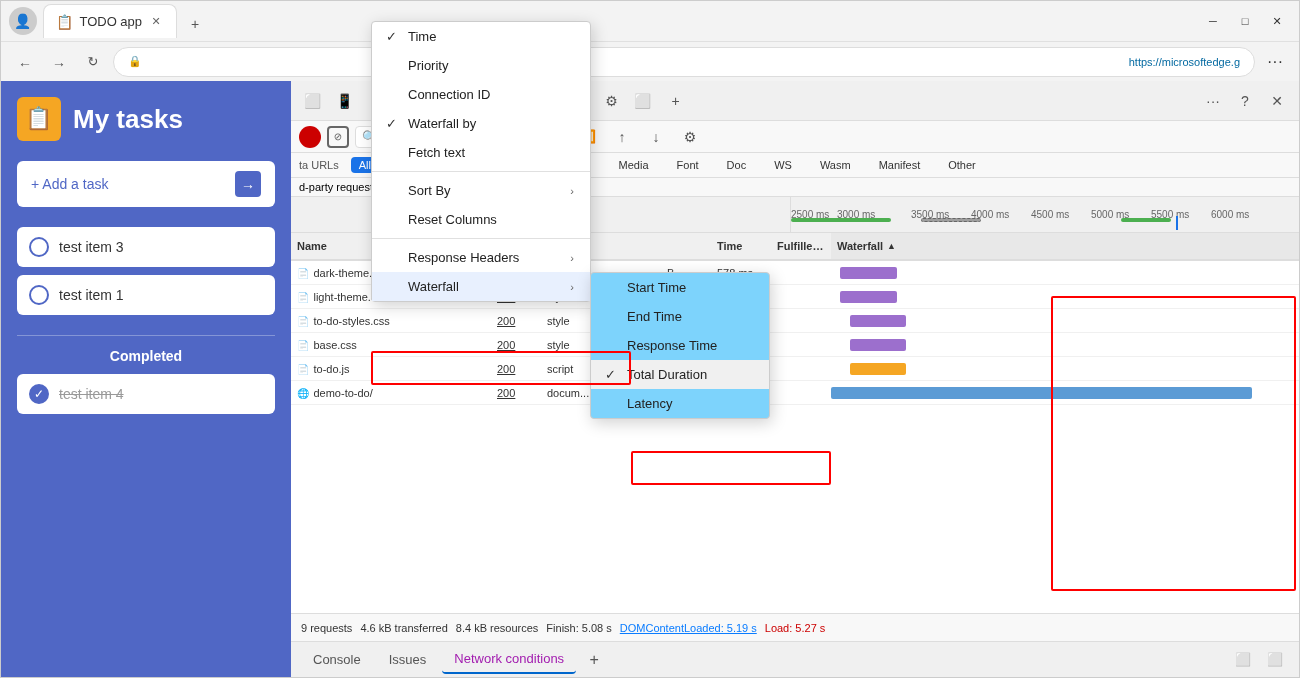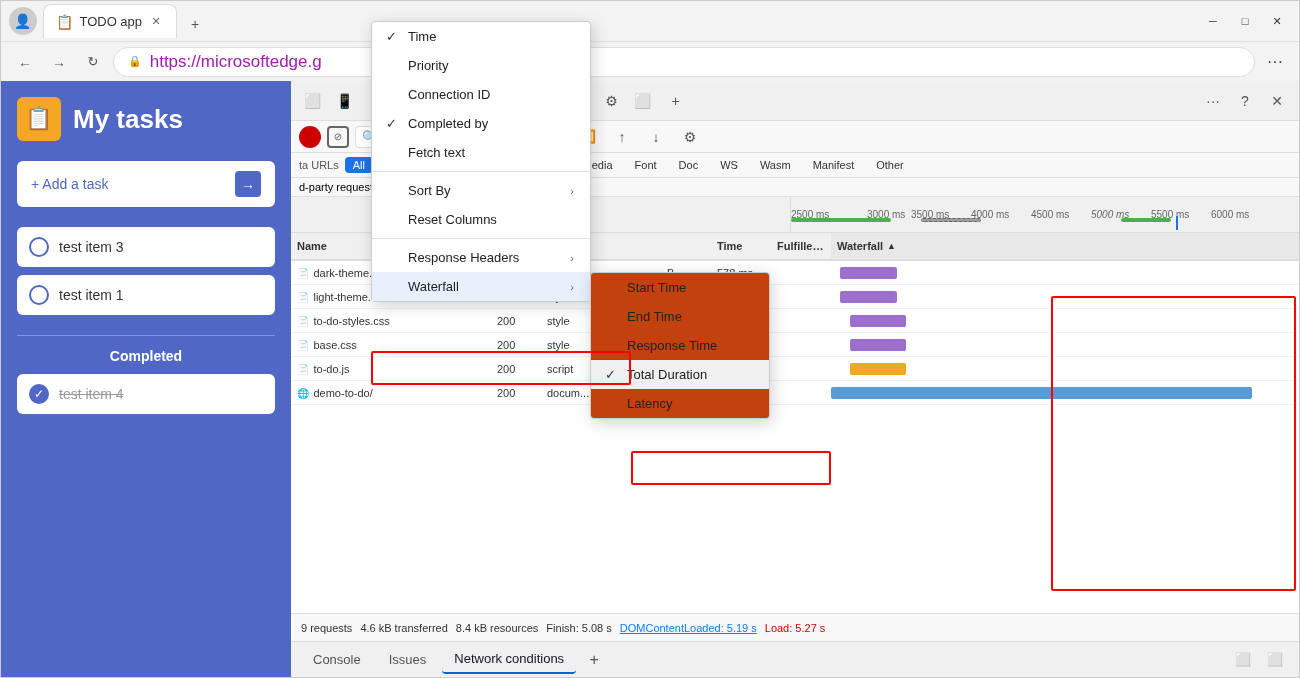--- a/index.html
+++ b/index.html
@@ -90,21 +90,21 @@
     .address-field {
       flex: 1;
       background: white;
       border: 1px solid #ddd;
       border-radius: 20px;
       padding: 4px 14px;
       display: flex; align-items: center; gap: 8px;
       height: 30px;
     }
     .lock-icon { font-size: 11px; color: #666; }
-    .address-text { font-size: 17px; color: #a21caf; flex: 1; }
+    .address-text { font-size: 11px; color: #0369a1; flex: 1; text-align: right; }
 
     
     .main-content {
       display: flex;
       flex: 1;
       overflow: hidden;
     }
 
     
     .todo-sidebar {
@@ -287,21 +287,21 @@
       cursor: pointer;
     }
 
     
     .filter-types-bar {
       display: flex;
       align-items: center;
       background: #f8f8f8;
       border-bottom: 1px solid #ddd;
       padding: 4px 8px;
-      gap: 6px;
+      gap: 12px;
       flex-shrink: 0;
       font-size: 11px;
     }
     .filter-type-btn {
       padding: 2px 8px;
       border-radius: 4px;
       cursor: pointer;
       color: #333;
     }
     .filter-type-btn.active {
@@ -328,21 +328,21 @@
       top: 0;
       z-index: 10;
     }
     .network-header .col, .network-row .col {
       padding: 0 6px;
       white-space: nowrap;
       overflow: hidden;
       text-overflow: ellipsis;
     }
     .col-name { width: 200px; flex-shrink: 0; }
-    .col-status { width: 50px; flex-shrink: 0; }
+    .col-status { width: 50px; flex-shrink: 0; text-decoration: underline; }
     .col-type { width: 60px; flex-shrink: 0; }
     .col-initiator { width: 60px; flex-shrink: 0; }
     .col-size { width: 50px; flex-shrink: 0; }
     .col-time { width: 60px; flex-shrink: 0; }
     .col-fulfilled { width: 60px; flex-shrink: 0; }
 
     .network-row {
       display: flex;
       align-items: center;
       font-size: 11px;
@@ -399,21 +399,21 @@
       gap: 4px;
       flex-shrink: 0;
     }
     .bottom-tab {
       padding: 6px 12px;
       font-size: 13px;
       color: #555;
       cursor: pointer;
       border-radius: 4px;
     }
-    .bottom-tab.active { border-bottom: 2px solid #0066cc; color: #0f172a; }
+    .bottom-tab.active { border-bottom: 2px solid #0066cc; color: #a21caf; }
     .bottom-tab-add {
       width: 28px; height: 28px;
       display: flex; align-items: center; justify-content: center;
       font-size: 16px; color: #555; cursor: pointer;
     }
     .bottom-tab-right { margin-left: auto; display: flex; gap: 4px; }
     .bottom-tab-icon {
       width: 28px; height: 28px;
       display: flex; align-items: center; justify-content: center;
       font-size: 13px; color: #555; cursor: pointer;
@@ -454,21 +454,21 @@
       display: flex; align-items: center;
       font-size: 13px;
       color: #333;
     }
     .menu-item .arrow { margin-left: auto; font-size: 11px; color: #666; }
     .menu-divider { border-top: 1px solid #e0e0e0; margin: 4px 0; }
     .submenu {
       position: absolute;
       left: 100%;
       top: 0;
-      background: #c2410c;
+      background: #7dd3fc;
       border: 1px solid #ccc;
       border-radius: 4px;
       box-shadow: 2px 4px 16px rgba(0,0,0,0.18);
       width: 180px;
       font-size: 13px;
     }
 
     
     .red-outline {
       position: absolute;
@@ -652,25 +652,25 @@
       </div>
 
       <div style="display:flex;align-items:center;background:#f8f8f8;border-bottom:1px solid #ddd;padding:3px 8px;font-size:11px;flex-shrink:0;gap:8px;">
         <span>d-party requests</span>
       </div>
 
       <div class="timeline-header-row">
         <div class="timeline-left-spacer"></div>
         <div class="timeline-right">
           <span class="timeline-tick" style="left:0px;">2500 ms</span>
-          <span class="timeline-tick" style="left:76px;">3000 ms</span>
+          <span class="timeline-tick" style="left:46px;">3000 ms</span>
           <span class="timeline-tick" style="left:120px;">3500 ms</span>
           <span class="timeline-tick" style="left:180px;">4000 ms</span>
           <span class="timeline-tick" style="left:240px;">4500 ms</span>
-          <span class="timeline-tick" style="left:300px;font-style:italic;">5000 ms</span>
+          <span class="timeline-tick" style="left:300px;">5000 ms</span>
           <span class="timeline-tick" style="left:360px;">5500 ms</span>
           <span class="timeline-tick" style="left:420px;">6000 ms</span>
 
           <div style="position:absolute;bottom:0;left:0;right:0;height:16px;">
             <div style="position:absolute;left:0;top:2px;width:100px;height:4px;background:#4caf50;border-radius:2px;"></div>
             <div style="position:absolute;left:130px;top:2px;width:60px;height:4px;background:#9e9e9e;border-radius:2px;border:1px dashed #666;"></div>
             <div style="position:absolute;left:330px;top:2px;width:50px;height:4px;background:#4caf50;border-radius:2px;"></div>
             <div style="position:absolute;left:385px;top:0;width:2px;height:14px;background:#1a73e8;"></div>
           </div>
         </div>
@@ -797,21 +797,21 @@
       <div class="menu-item has-check">
         <span class="check-mark"></span>
         <span>Priority</span>
       </div>
       <div class="menu-item has-check">
         <span class="check-mark"></span>
         <span>Connection ID</span>
       </div>
       <div class="menu-item has-check">
         <span class="check-mark">✓</span>
-        <span>Completed by</span>
+        <span>Waterfall by</span>
       </div>
       <div class="menu-item has-check">
         <span class="check-mark"></span>
         <span>Fetch text</span>
       </div>
       <div class="menu-divider"></div>
       <div class="menu-item has-check">
         <span class="check-mark"></span>
         <span>Sort By</span>
         <span class="arrow">›</span>

